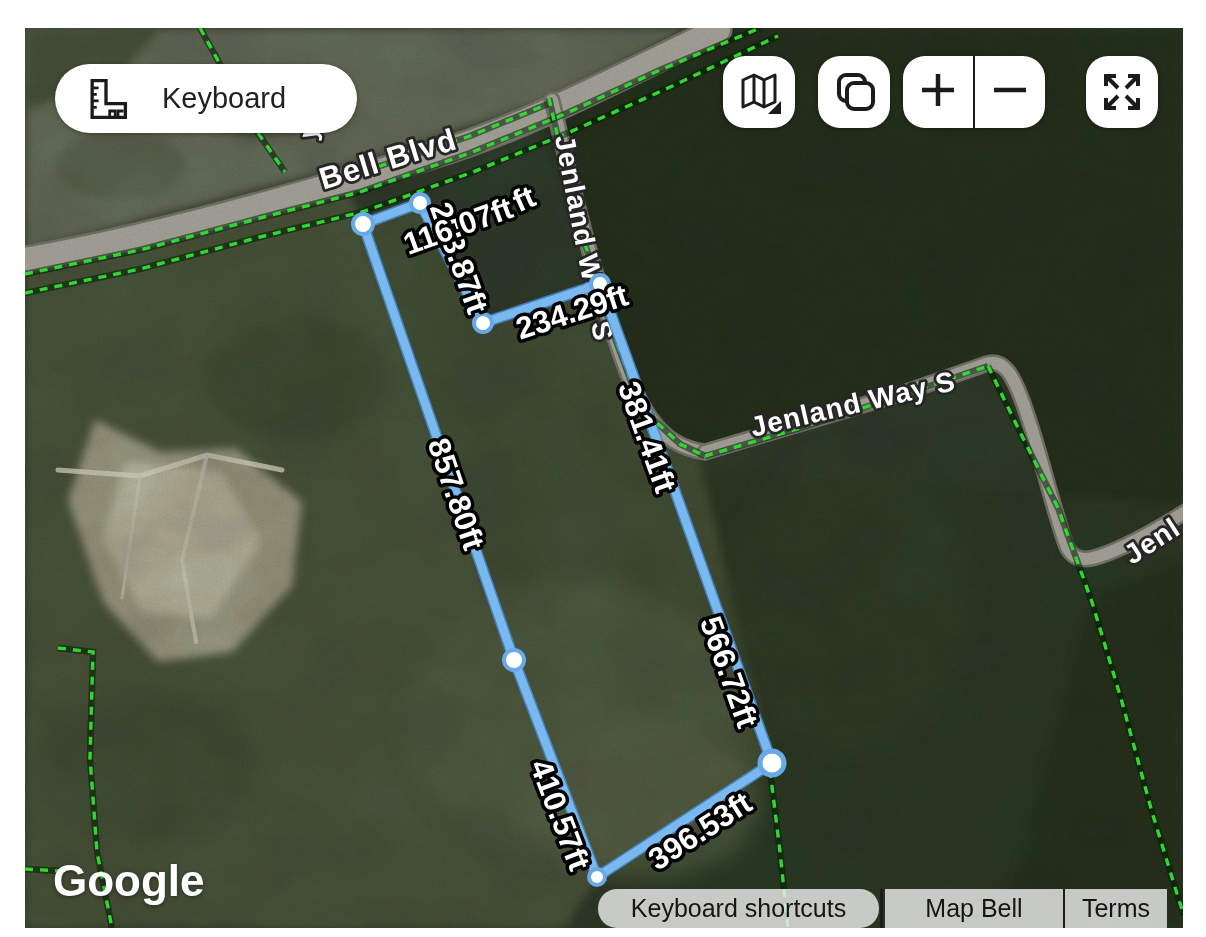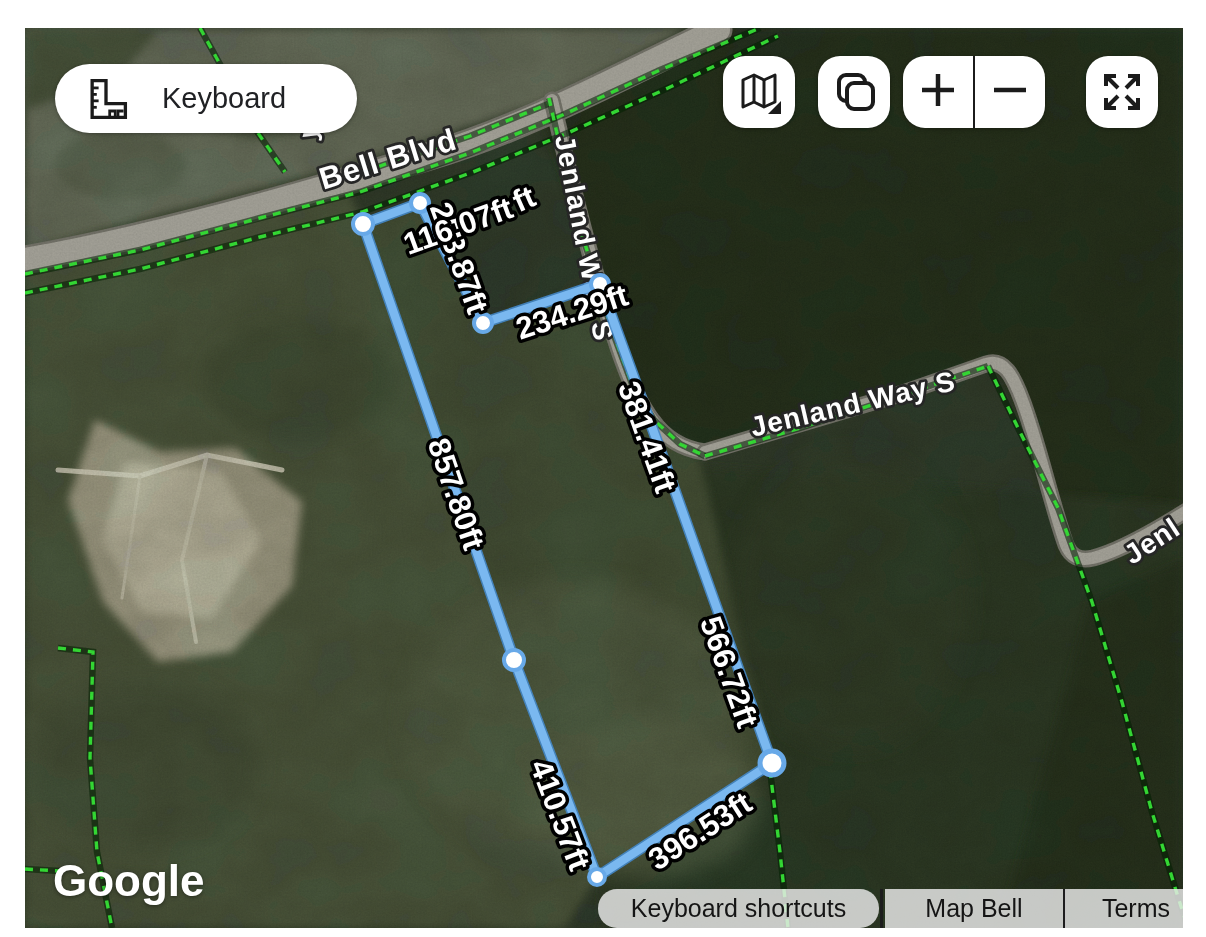--- a/index.html
+++ b/index.html
@@ -29,21 +29,21 @@
   .zoomwrap .zbtn{width:70px;height:72px;display:flex;align-items:center;
        justify-content:center;cursor:pointer;}
   .zoomwrap .zdiv{width:2px;background:#1b1b1b;}
   #btn-full{left:1061px;}
   
   .attr{position:absolute;top:861px;height:39px;display:flex;align-items:center;
        justify-content:center;background:rgba(235,235,235,0.82);
        font-size:25px;color:#151515;white-space:nowrap;}
   #attr-ks{left:573px;width:281px;border-radius:19px;}
   #attr-md{left:860px;width:178px;}
-  #attr-tm{left:1040px;width:142px;}
+  #attr-tm{left:1040px;width:102px;}
   .attr-div{position:absolute;top:861px;height:39px;width:3px;background:#1d1d1d;}
   #adiv1{left:855px;}
   #adiv2{left:1038px;}
   .google{position:absolute;left:28px;top:828px;font-size:44px;font-weight:700;
        color:#fff;letter-spacing:0px;text-shadow:0 1px 4px rgba(0,0,0,.45);cursor:pointer;}
 </style>
 </head>
 <body>
 
 <div class="map">

